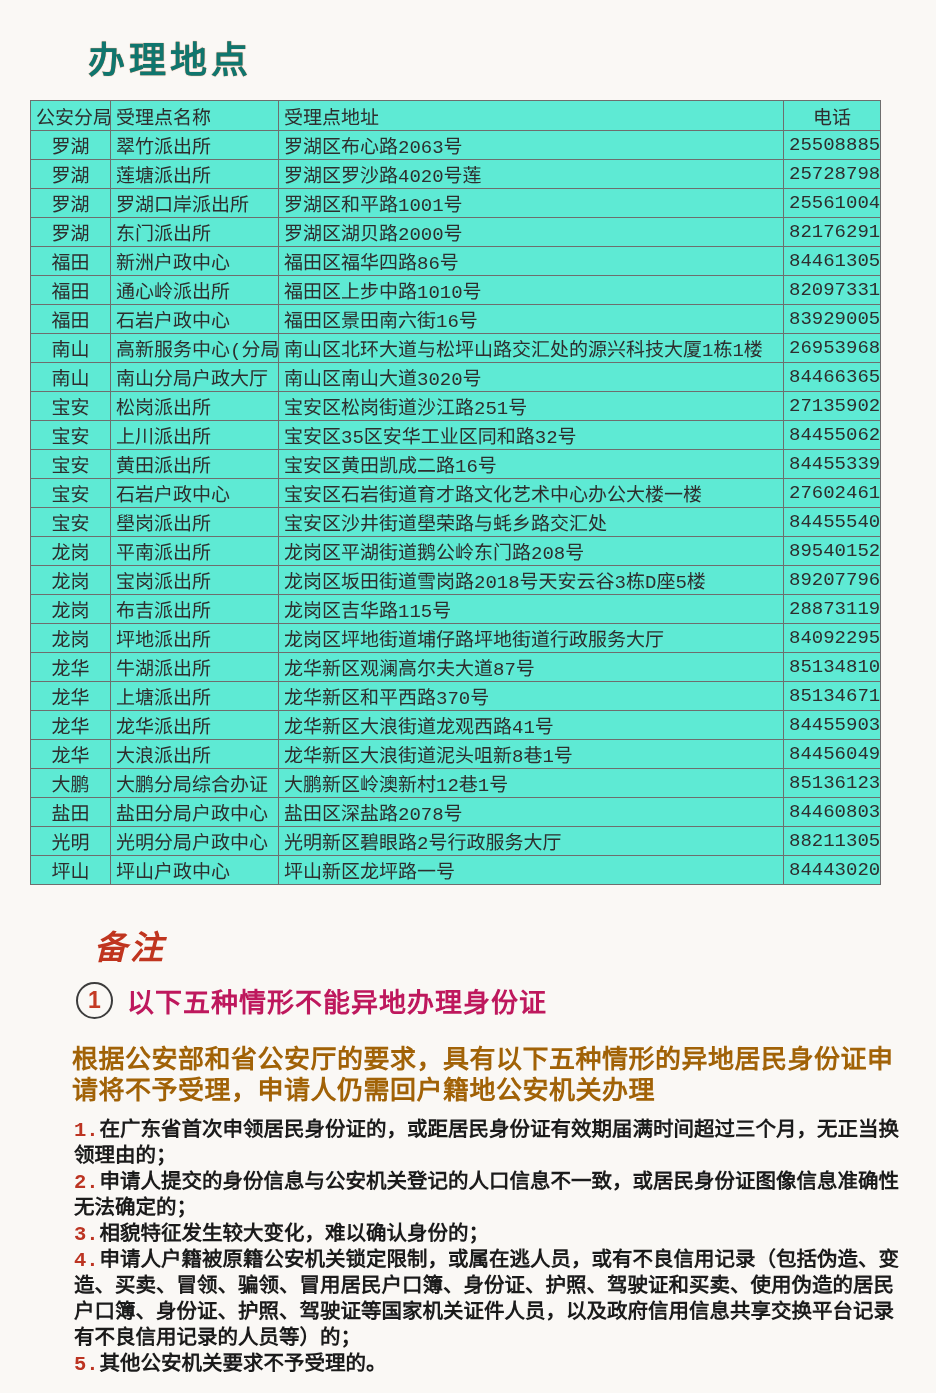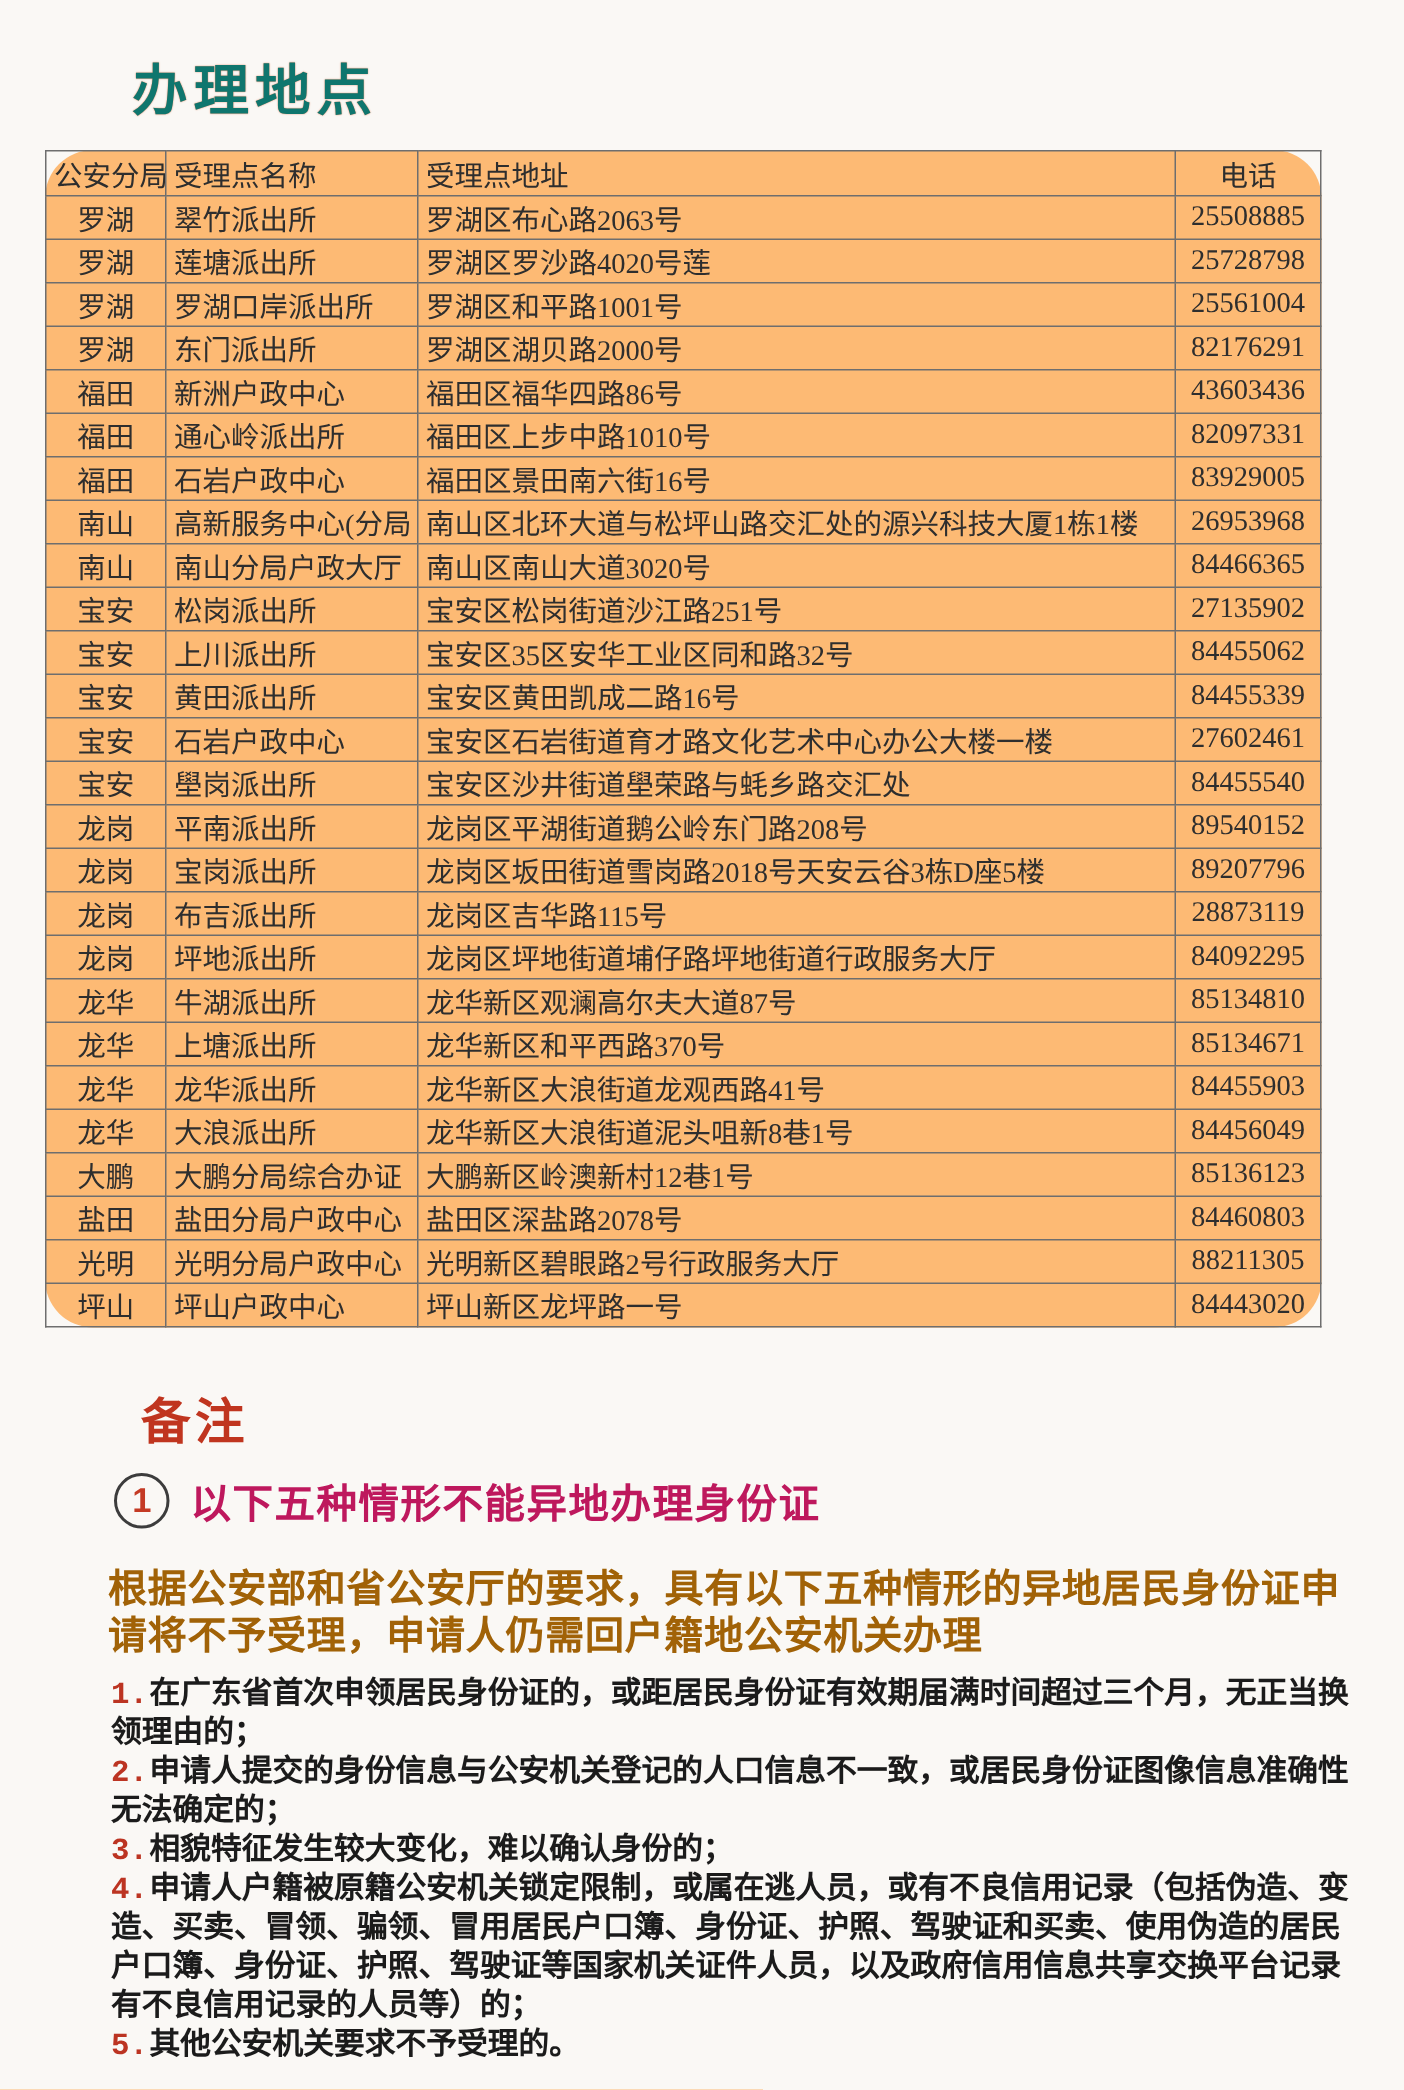--- a/index.html
+++ b/index.html
@@ -17,24 +17,23 @@
     margin:6px 0 16px 58px;
     font-size:37px;font-weight:bold;
     color:#0f766e;
     letter-spacing:4px;
     text-shadow:0 0 1px #d96a3f;
   }
 
   
   table.loc{
     width:850px;border-collapse:collapse;table-layout:fixed;
-    font-family:Liberation Serif, serif;
+    font-family:Liberation Mono, monospace;
     font-size:19px;color:#2e2e2e;
-    background:#fdba74;
-    border-radius:32px;
+    background:#5eead4;
   }
   table.loc th, table.loc td{
     border:1px solid #6e6e6e;
     height:23px;
     padding:0 5px;
     white-space:nowrap;
     overflow:hidden;
     font-weight:normal;
   }
   table.loc thead th{height:29px;text-align:left;}
@@ -46,21 +45,21 @@
   td.c-name{text-align:left;}
   td.c-address{text-align:left;}
   td.c-phone{text-align:center;}
   th.h-bureau{text-align:center !important;padding:0 2px;}
   th.h-phone{text-align:center !important;}
 
   
   .notes-heading{
     margin:36px 0 6px 64px;
     font-size:33px;font-weight:bold;
-    color:#c0351f;letter-spacing:3px;
+    color:#c0351f;letter-spacing:3px;font-style:italic;
   }
   .sec-title{margin:12px 0 0 46px;display:flex;align-items:center;}
   .badge{
     flex:0 0 auto;
     width:33px;height:33px;border-radius:50%;
     border:2px solid #3c3c3c;
     color:#c43a24;font-size:23px;font-weight:bold;
     display:flex;align-items:center;justify-content:center;
     background:transparent;
   }
@@ -133,21 +132,21 @@
       <td class="c-bureau">罗湖</td>
       <td class="c-name">东门派出所</td>
       <td class="c-address">罗湖区湖贝路2000号</td>
       <td class="c-phone">82176291</td>
     </tr>
 
     <tr>
       <td class="c-bureau">福田</td>
       <td class="c-name">新洲户政中心</td>
       <td class="c-address">福田区福华四路86号</td>
-      <td class="c-phone">43603436</td>
+      <td class="c-phone">84461305</td>
     </tr>
 
     <tr>
       <td class="c-bureau">福田</td>
       <td class="c-name">通心岭派出所</td>
       <td class="c-address">福田区上步中路1010号</td>
       <td class="c-phone">82097331</td>
     </tr>
 
     <tr>

